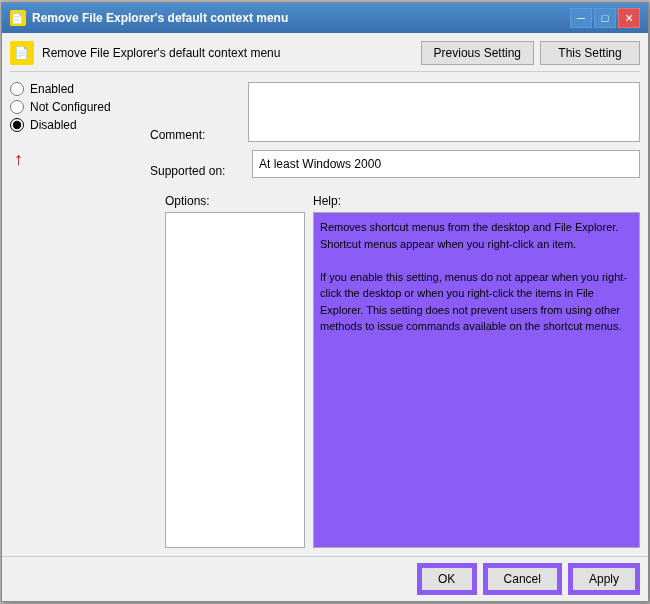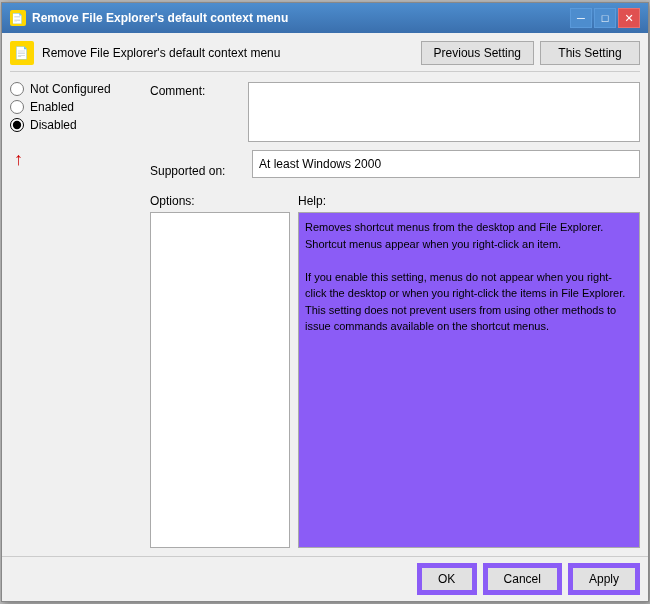--- a/index.html
+++ b/index.html
@@ -168,21 +168,21 @@
 
     .right-panel {
       flex: 1;
       display: flex;
       flex-direction: column;
       gap: 8px;
     }
 
     .field-row {
       display: flex;
-      align-items: flex-start;
+      align-items: flex-end;
       gap: 8px;
     }
     .field-label {
       font-size: 12px;
       width: 90px;
       flex-shrink: 0;
       padding-top: 2px;
     }
     .text-area-box {
       flex: 1;
@@ -221,20 +221,21 @@
       flex: 1;
       display: flex;
       gap: 8px;
       margin-top: 8px;
       min-height: 0;
     }
 
     .options-section {
       display: flex;
       flex-direction: column;
+      margin-left: 15px;
     }
     .options-section-label {
       font-size: 12px;
       margin-bottom: 4px;
     }
     .options-box {
       width: 140px;
       flex: 1;
       border: 1px solid #aaa;
       background: white;
@@ -315,25 +316,25 @@
         <button class="nav-btn">This Setting</button>
       </div>
     </div>
 
     <div class="main-body">
 
       <div class="left-panel">
         <div class="radio-group">
           <label class="radio-item">
             <input type="radio" class="radio-input" name="setting" style="">
-            <span class="radio-label">Not Configured</span>
+            <span class="radio-label">Enabled</span>
           </label>
           <label class="radio-item">
             <input type="radio" class="radio-input" name="setting" style="">
-            <span class="radio-label">Enabled</span>
+            <span class="radio-label">Not Configured</span>
           </label>
           <label class="radio-item">
             <input type="radio" class="radio-input" name="setting" checked="" style="">
             <span class="radio-label">Disabled</span>
           </label>
         </div>
         <div class="arrow-indicator">
           <span class="arrow-up">↑</span>
         </div>
       </div>

